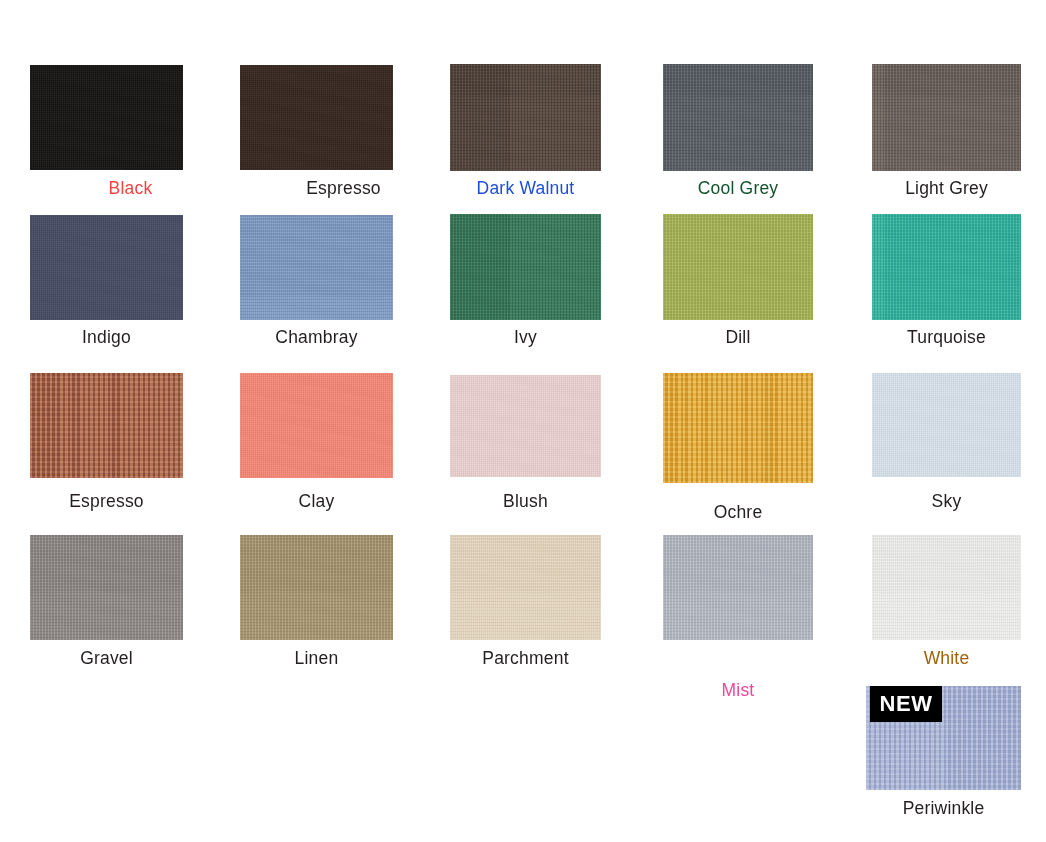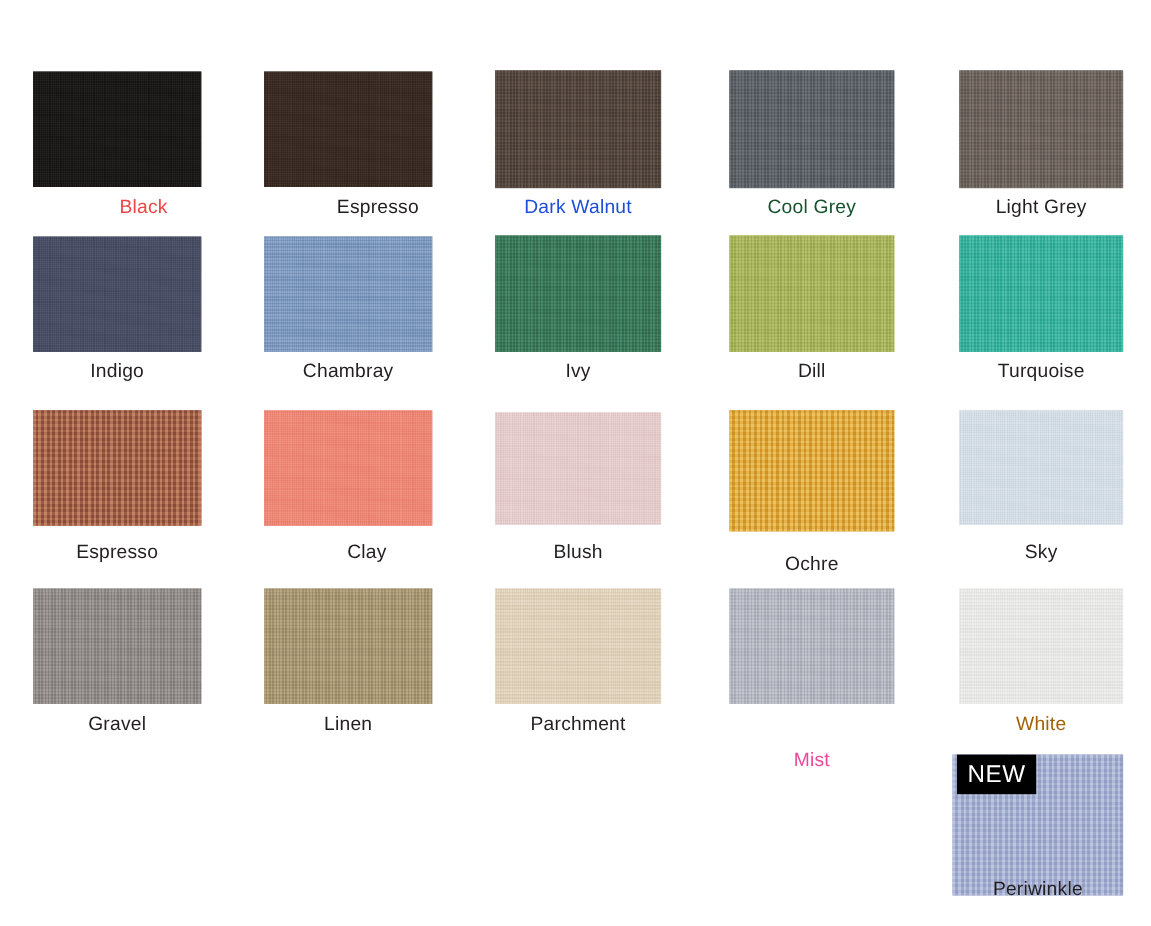--- a/index.html
+++ b/index.html
@@ -102,21 +102,21 @@
       <div class="swatch-chip" style="background-image: repeating-linear-gradient(90deg, rgba(86, 196, 177, 0.42) 0px, rgba(86, 196, 177, 0.42) 1.5px, rgba(34, 156, 136, 0.42) 1.5px, rgba(34, 156, 136, 0.42) 3px), repeating-linear-gradient(0deg, rgba(86, 196, 177, 0.42) 0px, rgba(86, 196, 177, 0.42) 1.5px, rgba(34, 156, 136, 0.42) 1.5px, rgba(34, 156, 136, 0.42) 3px), repeating-linear-gradient(12deg, rgba(34, 156, 136, 0.1) 0px, rgba(34, 156, 136, 0.1) 9px, rgba(86, 196, 177, 0.1) 9px, rgba(86, 196, 177, 0.1) 21px), linear-gradient(rgb(55, 179, 158), rgb(55, 179, 158));"></div>
     </div>
     <div class="swatch-label" style="left: 946.5px; top: 327px; color: rgb(35, 31, 32);">Turquoise</div>
     <div class="swatch-cell" style="left: 30px; top: 373px; width: 153px; height: 105px;">
       <div class="swatch-chip" style="background-image: repeating-linear-gradient(90deg, rgba(201, 138, 106, 0.55) 0px, rgba(201, 138, 106, 0.55) 2.5px, rgba(129, 69, 52, 0.55) 2.5px, rgba(129, 69, 52, 0.55) 5px), repeating-linear-gradient(0deg, rgba(201, 138, 106, 0.55) 0px, rgba(201, 138, 106, 0.55) 2.5px, rgba(129, 69, 52, 0.55) 2.5px, rgba(129, 69, 52, 0.55) 5px), repeating-linear-gradient(12deg, rgba(129, 69, 52, 0.1) 0px, rgba(129, 69, 52, 0.1) 9px, rgba(201, 138, 106, 0.1) 9px, rgba(201, 138, 106, 0.1) 21px), linear-gradient(rgb(169, 102, 74), rgb(169, 102, 74));"></div>
     </div>
     <div class="swatch-label" style="left: 106.5px; top: 491px; color: rgb(35, 31, 32);">Espresso</div>
     <div class="swatch-cell" style="left: 240px; top: 373px; width: 153px; height: 105px;">
       <div class="swatch-chip" style="background-image: repeating-linear-gradient(90deg, rgba(245, 156, 141, 0.3) 0px, rgba(245, 156, 141, 0.3) 1px, rgba(224, 113, 95, 0.3) 1px, rgba(224, 113, 95, 0.3) 2px), repeating-linear-gradient(0deg, rgba(245, 156, 141, 0.3) 0px, rgba(245, 156, 141, 0.3) 1px, rgba(224, 113, 95, 0.3) 1px, rgba(224, 113, 95, 0.3) 2px), repeating-linear-gradient(12deg, rgba(224, 113, 95, 0.1) 0px, rgba(224, 113, 95, 0.1) 9px, rgba(245, 156, 141, 0.1) 9px, rgba(245, 156, 141, 0.1) 21px), linear-gradient(rgb(239, 136, 120), rgb(239, 136, 120));"></div>
     </div>
-    <div class="swatch-label" style="left: 316.5px; top: 491px; color: rgb(35, 31, 32); margin-left: 17px;">Clay</div>
+    <div class="swatch-label" style="left: 316.5px; top: 491px; color: rgb(35, 31, 32);">Clay</div>
     <div class="swatch-cell" style="left: 450px; top: 375px; width: 151px; height: 102px;">
       <div class="swatch-chip" style="background-image: repeating-linear-gradient(90deg, rgba(239, 221, 220, 0.3) 0px, rgba(239, 221, 220, 0.3) 1px, rgba(213, 185, 184, 0.3) 1px, rgba(213, 185, 184, 0.3) 2px), repeating-linear-gradient(0deg, rgba(239, 221, 220, 0.3) 0px, rgba(239, 221, 220, 0.3) 1px, rgba(213, 185, 184, 0.3) 1px, rgba(213, 185, 184, 0.3) 2px), repeating-linear-gradient(12deg, rgba(213, 185, 184, 0.1) 0px, rgba(213, 185, 184, 0.1) 9px, rgba(239, 221, 220, 0.1) 9px, rgba(239, 221, 220, 0.1) 21px), linear-gradient(rgb(228, 205, 204), rgb(228, 205, 204));"></div>
     </div>
     <div class="swatch-label" style="left: 525.5px; top: 491px; color: rgb(35, 31, 32);">Blush</div>
     <div class="swatch-cell" style="left: 663px; top: 373px; width: 150px; height: 110px;">
       <div class="swatch-chip" style="background-image: repeating-linear-gradient(90deg, rgba(240, 199, 104, 0.55) 0px, rgba(240, 199, 104, 0.55) 2.5px, rgba(201, 140, 30, 0.55) 2.5px, rgba(201, 140, 30, 0.55) 5px), repeating-linear-gradient(0deg, rgba(240, 199, 104, 0.55) 0px, rgba(240, 199, 104, 0.55) 2.5px, rgba(201, 140, 30, 0.55) 2.5px, rgba(201, 140, 30, 0.55) 5px), repeating-linear-gradient(12deg, rgba(201, 140, 30, 0.1) 0px, rgba(201, 140, 30, 0.1) 9px, rgba(240, 199, 104, 0.1) 9px, rgba(240, 199, 104, 0.1) 21px), linear-gradient(rgb(224, 169, 59), rgb(224, 169, 59));"></div>
     </div>
     <div class="swatch-label" style="left: 738px; top: 502px; color: rgb(35, 31, 32);">Ochre</div>
     <div class="swatch-cell" style="left: 872px; top: 373px; width: 149px; height: 104px;">
       <div class="swatch-chip" style="background-image: repeating-linear-gradient(90deg, rgba(227, 234, 240, 0.3) 0px, rgba(227, 234, 240, 0.3) 1px, rgba(192, 204, 215, 0.3) 1px, rgba(192, 204, 215, 0.3) 2px), repeating-linear-gradient(0deg, rgba(227, 234, 240, 0.3) 0px, rgba(227, 234, 240, 0.3) 1px, rgba(192, 204, 215, 0.3) 1px, rgba(192, 204, 215, 0.3) 2px), repeating-linear-gradient(12deg, rgba(192, 204, 215, 0.1) 0px, rgba(192, 204, 215, 0.1) 9px, rgba(227, 234, 240, 0.1) 9px, rgba(227, 234, 240, 0.1) 21px), linear-gradient(rgb(211, 220, 228), rgb(211, 220, 228));"></div>
@@ -135,18 +135,18 @@
     </div>
     <div class="swatch-label" style="left: 525.5px; top: 648px; color: rgb(35, 31, 32);">Parchment</div>
     <div class="swatch-cell" style="left: 663px; top: 535px; width: 150px; height: 105px;">
       <div class="swatch-chip" style="background-image: repeating-linear-gradient(90deg, rgba(201, 204, 211, 0.42) 0px, rgba(201, 204, 211, 0.42) 1.5px, rgba(155, 160, 171, 0.42) 1.5px, rgba(155, 160, 171, 0.42) 3px), repeating-linear-gradient(0deg, rgba(201, 204, 211, 0.42) 0px, rgba(201, 204, 211, 0.42) 1.5px, rgba(155, 160, 171, 0.42) 1.5px, rgba(155, 160, 171, 0.42) 3px), repeating-linear-gradient(12deg, rgba(155, 160, 171, 0.1) 0px, rgba(155, 160, 171, 0.1) 9px, rgba(201, 204, 211, 0.1) 9px, rgba(201, 204, 211, 0.1) 21px), linear-gradient(rgb(180, 184, 193), rgb(180, 184, 193));"></div>
     </div>
     <div class="swatch-label" style="left: 738px; top: 680px; color: #ec4899;">Mist</div>
     <div class="swatch-cell" style="left: 872px; top: 535px; width: 149px; height: 105px;">
       <div class="swatch-chip" style="background-image: repeating-linear-gradient(90deg, rgba(243, 243, 242, 0.3) 0px, rgba(243, 243, 242, 0.3) 1px, rgba(218, 218, 216, 0.3) 1px, rgba(218, 218, 216, 0.3) 2px), repeating-linear-gradient(0deg, rgba(243, 243, 242, 0.42) 0px, rgba(243, 243, 242, 0.42) 1.5px, rgba(218, 218, 216, 0.42) 1.5px, rgba(218, 218, 216, 0.42) 3px), repeating-linear-gradient(12deg, rgba(218, 218, 216, 0.1) 0px, rgba(218, 218, 216, 0.1) 9px, rgba(243, 243, 242, 0.1) 9px, rgba(243, 243, 242, 0.1) 21px), linear-gradient(rgb(231, 231, 229), rgb(231, 231, 229));"></div>
     </div>
     <div class="swatch-label" style="left: 946.5px; top: 648px; color: #a16207;">White</div>
-    <div class="swatch-cell" style="left: 866px; top: 686px; width: 155px; height: 128px;">
+    <div class="swatch-cell" style="left: 866px; top: 686px; width: 155px; height: 104px; font-weight: bold;">
       <div class="swatch-chip" style="background-image: repeating-linear-gradient(90deg, rgba(194, 202, 226, 0.55) 0px, rgba(194, 202, 226, 0.55) 2.5px, rgba(141, 153, 193, 0.55) 2.5px, rgba(141, 153, 193, 0.55) 5px), repeating-linear-gradient(0deg, rgba(194, 202, 226, 0.55) 0px, rgba(194, 202, 226, 0.55) 2.5px, rgba(141, 153, 193, 0.55) 2.5px, rgba(141, 153, 193, 0.55) 5px), repeating-linear-gradient(12deg, rgba(141, 153, 193, 0.1) 0px, rgba(141, 153, 193, 0.1) 9px, rgba(194, 202, 226, 0.1) 9px, rgba(194, 202, 226, 0.1) 21px), linear-gradient(rgb(170, 180, 212), rgb(170, 180, 212));"></div>
       <div class="new-badge" style="left: 4px; top: 0px; width: 72px; height: 36px; background: rgb(0, 0, 0); color: rgb(255, 255, 255);">NEW</div>
     </div>
     <div class="swatch-label" style="left: 943.5px; top: 798px; color: rgb(35, 31, 32);">Periwinkle</div>
   </div>
 
 </body></html>

